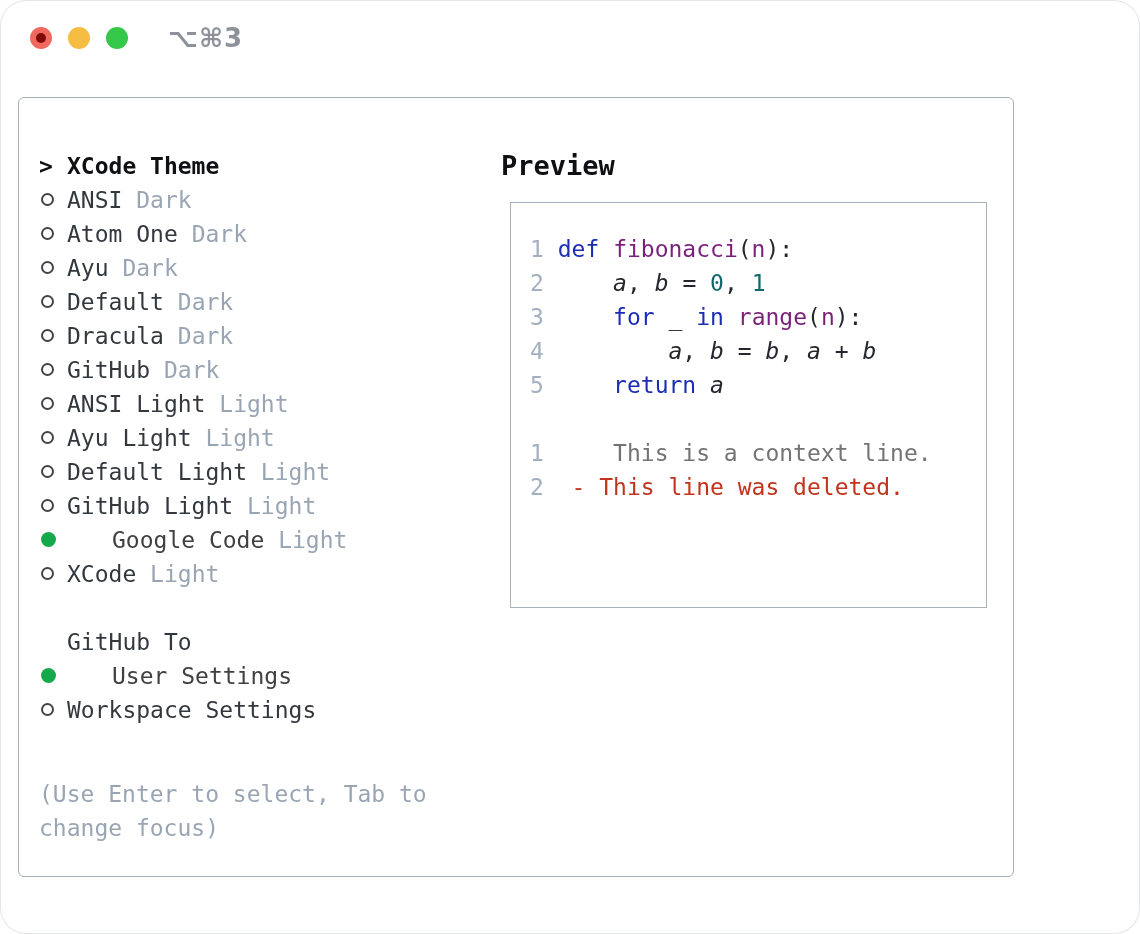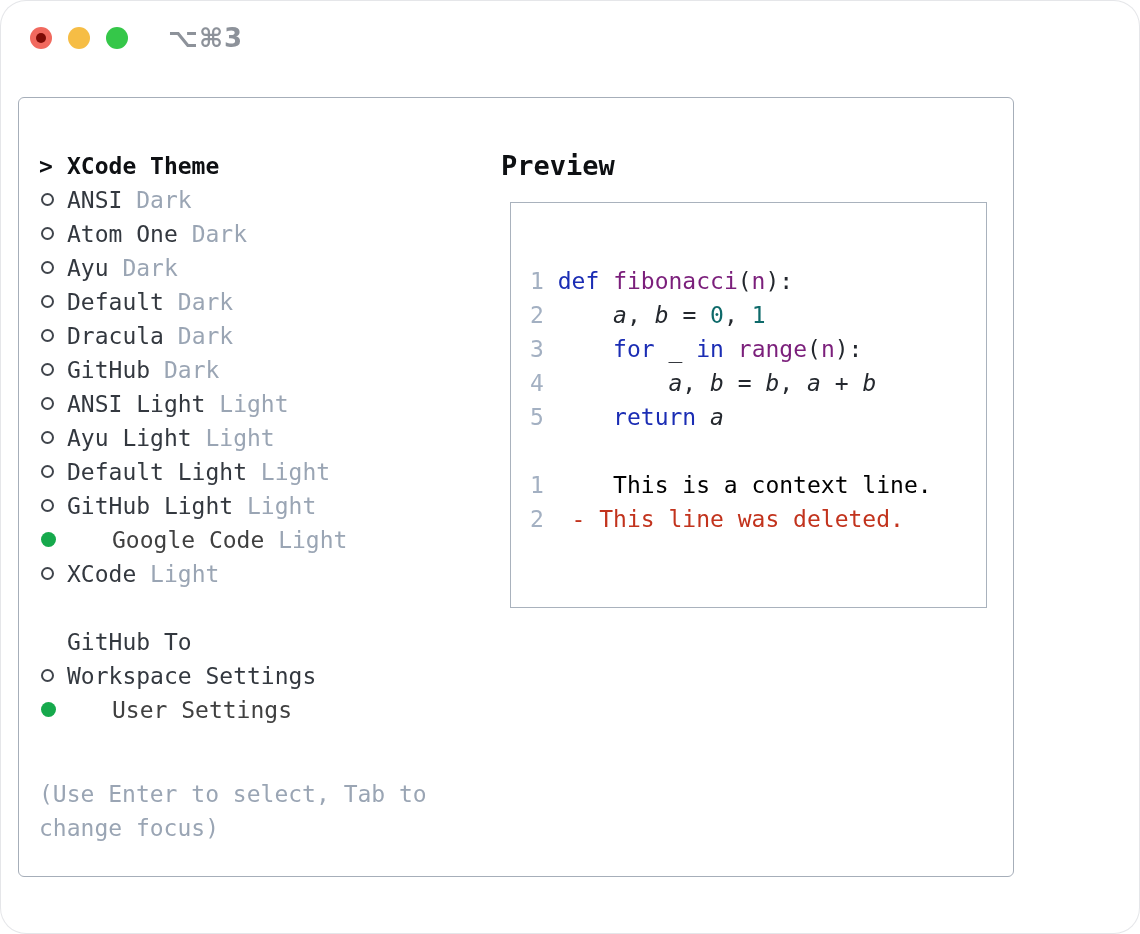--- a/index.html
+++ b/index.html
@@ -36,29 +36,29 @@
   .item-name.selected { color:#404040;margin-left:45px; }
   .item-variant { color:#9aa5b4; }
   .spacer { height:34px; }
   .help { margin-top:16px; width:410px; color:#9aa5b4; white-space:normal; }
 
   
   .preview-header { position:absolute; left:482px; top:51px; font-size:27px; line-height:34px;
                     font-weight:bold; color:#0e1013; }
   .preview-box { position:absolute; left:491px; top:104px; width:477px; height:406px;
                  border:1.5px solid #a9b2bd; background:#ffffff;
-                 padding:61px 0 0 19px; font-size:23px; line-height:34px; }
+                 padding:29px 0 0 19px; font-size:23px; line-height:34px; }
   .pline { white-space:pre; height:34px; }
   .ln { color:#a3b0c2; }
   .tk-kw  { color:#1b2db4; }
   .tk-fn  { color:#7b1f7b; }
   .tk-lit { color:#0e6a6a; }
   .tk-pl  { color:#24282e; }
   .tk-var { color:#24282e; font-style:italic; }
-  .tk-ctx { color:#000000; }
+  .tk-ctx { color:#737373; }
   .tk-del { color:#c2331d; }
   .tk-add { color:#00b400; }
 </style>
 </head>
 <body>
 
 <div class="screen">
 
   <div class="titlebar">
     <span class="light red">
@@ -91,22 +91,22 @@
           <div class="row"><span class="icon-box"><span class="bullet"></span></span><span class="item-name">XCode</span><span class="item-variant"> Light</span></div>
         </div>
 
       <div class="spacer"></div>
 
       <div class="row">
         <span class="icon-box"></span><span>GitHub To</span>
       </div>
 
       <div id="apply-list">
+          <div class="row"><span class="icon-box"><span class="bullet filled"></span></span><span class="item-name selected">User Settings</span></div>
           <div class="row"><span class="icon-box"><span class="bullet"></span></span><span class="item-name">Workspace Settings</span></div>
-          <div class="row"><span class="icon-box"><span class="bullet filled"></span></span><span class="item-name selected">User Settings</span></div>
         </div>
 
       <div class="spacer"></div>
 
       <div class="help">(Use Enter to select, Tab to change focus)</div>
     </div>
 
     <div class="preview-header">Preview</div>
 
     <div class="preview-box" id="preview-box">

